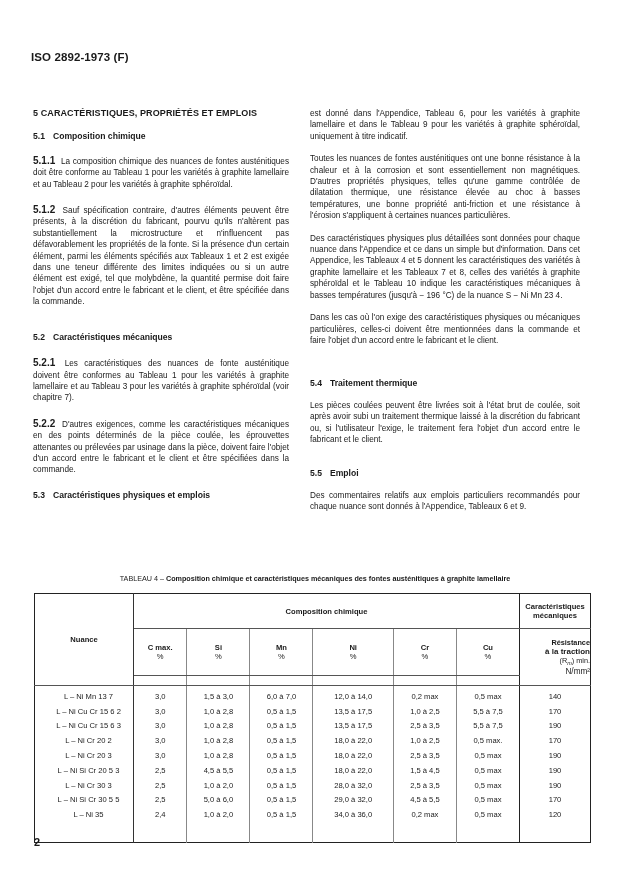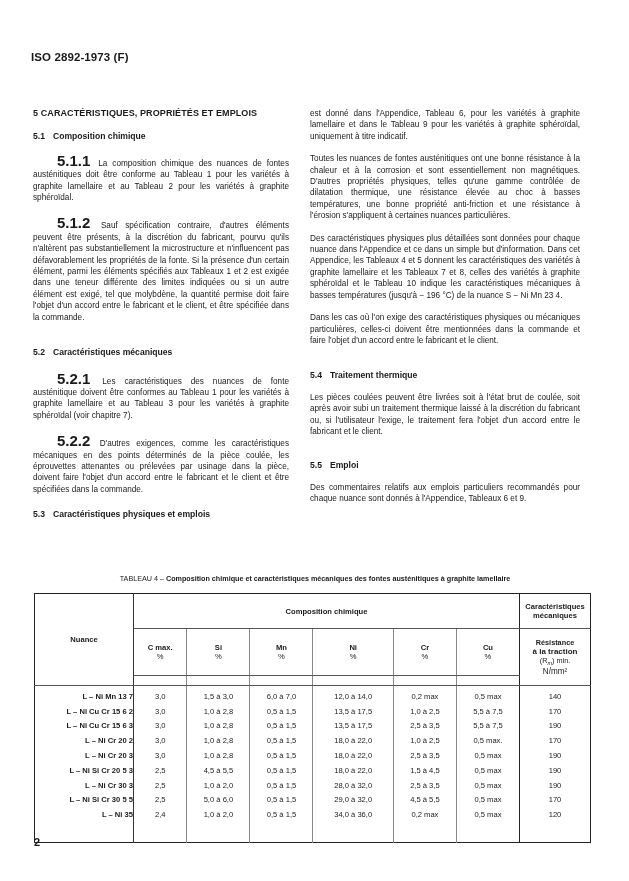--- a/index.html
+++ b/index.html
@@ -6,35 +6,35 @@
   body { width: 629px; height: 881px; position: relative; overflow: hidden; color: #1a1a1a;
          font-family: "Liberation Sans", sans-serif; }
   .doc-id { position: absolute; left: 31px; top: 51px; font-size: 11.5px; font-weight: bold; letter-spacing: 0.1px; }
   .col { position: absolute; top: 108px; width: 256px; font-size: 8.2px; line-height: 11.4px; }
   .col-left { left: 33px; }
   .col-right { left: 310px; top: 108px; width: 270px; }
   .h1 { font-weight: bold; font-size: 9px; margin: 0 0 12px 0; letter-spacing: 0.1px; }
   .h2 { font-weight: bold; font-size: 8.6px; margin: 0 0 12px 0; }
   .h2 .num { margin-right: 8px; text-align: right; }
   p { margin: 0 0 11px 0; text-align: justify; }
-  p .pnum { font-weight: bold; font-size: 15px; margin-right: 3px; margin-left: 24px; }
+  p .pnum { font-weight: bold; font-size: 10px; margin-right: 3px; }
   .table-caption { position: absolute; left: 30px; width: 570px; top: 574px; text-align: center; font-size: 7.2px; }
   .table-caption .cap-label { font-weight: normal; }
   .table-caption .cap-title { font-weight: bold; }
   table.t1 { position: absolute; left: 34px; top: 593px; width: 557px; border-collapse: collapse;
              border: 1.6px solid #222; font-size: 7.6px; }
   table.t1 th, table.t1 td { border-left: 1px solid #888; text-align: center; vertical-align: middle; padding: 0; }
   table.t1 th { font-weight: bold; }
   table.t1 thead tr.r1 th { height: 34px; border-bottom: 1px solid #555; }
   table.t1 thead tr.r2 th { height: 46px; border-bottom: 1px solid #555; }
   table.t1 thead tr.r3 td { height: 9px; border-bottom: 1px solid #555; }
   table.t1 th.nuance { width: 98px; border-left: none; border-right: 1.2px solid #333; }
   table.t1 .mech { width: 70px; border-left: 1.4px solid #222; }
   table.t1 td.mech { border-left: 1.4px solid #222; }
-  table.t1 td.nuance-cell { text-align: right; padding-left: 9px; font-weight: bold; border-left: none; border-right: 1.2px solid #333; }
+  table.t1 td.nuance-cell { text-align: center; padding-left: 9px; font-weight: normal; border-left: none; border-right: 1.2px solid #333; }
   table.t1 tbody td { height: 14.8px; }
   table.t1 tbody tr:first-child td { padding-top: 3px; }
   table.t1 tbody tr:last-child td { padding-bottom: 20px; }
   .unit { font-weight: normal; display: block; }
   .ital { font-style: italic; }
   .page-num { position: absolute; left: 34px; top: 836px; font-size: 11px; font-weight: bold; }
   .sub { font-size: 5.5px; vertical-align: sub; }
 </style>
 </head>
 <body>
@@ -75,21 +75,21 @@
   <div class="h2" style="margin-bottom:10px;">
     <span class="num">5.3</span><span>Caractéristiques physiques et emplois</span>
   </div>
 
 </div>
 
 <div class="col col-right">
   <p>est donné dans l'Appendice, Tableau 6, pour les variétés à graphite lamellaire et dans le Tableau 9 pour les variétés à graphite sphéroïdal, uniquement à titre indicatif.</p>
   <p>Toutes les nuances de fontes austénitiques ont une bonne résistance à la chaleur et à la corrosion et sont essentiellement non magnétiques. D'autres propriétés physiques, telles qu'une gamme contrôlée de dilatation thermique, une résistance élevée au choc à basses températures, une bonne propriété anti-friction et une résistance à l'érosion s'appliquent à certaines nuances particulières.</p>
   <p>Des caractéristiques physiques plus détaillées sont données pour chaque nuance dans l'Appendice et ce dans un simple but d'information. Dans cet Appendice, les Tableaux 4 et 5 donnent les caractéristiques des variétés à graphite lamellaire et les Tableaux 7 et 8, celles des variétés à graphite sphéroïdal et le Tableau 10 indique les caractéristiques mécaniques à basses températures (jusqu'à − 196 °C) de la nuance S − Ni Mn 23 4.</p>
-  <p style="margin-bottom:24px;">Dans les cas où l'on exige des caractéristiques physiques ou mécaniques particulières, celles-ci doivent être mentionnées dans la commande et faire l'objet d'un accord entre le fabricant et le client.</p>
+  <p style="margin-bottom:32px;">Dans les cas où l'on exige des caractéristiques physiques ou mécaniques particulières, celles-ci doivent être mentionnées dans la commande et faire l'objet d'un accord entre le fabricant et le client.</p>
 
   <div class="h2" style="margin-bottom:10px;">
     <span class="num">5.4</span><span>Traitement thermique</span>
   </div>
   <p style="margin-bottom:23px;">Les pièces coulées peuvent être livrées soit à l'état brut de coulée, soit après avoir subi un traitement thermique laissé à la discrétion du fabricant ou, si l'utilisateur l'exige, le traitement fera l'objet d'un accord entre le fabricant et le client.</p>
 
   <div class="h2" style="margin-bottom:10px;">
     <span class="num">5.5</span><span>Emploi</span>
   </div>
   <p>Des commentaires relatifs aux emplois particuliers recommandés pour chaque nuance sont donnés à l'Appendice, Tableaux 6 et 9.</p>
@@ -109,21 +109,21 @@
         <span class="unit" style="font-weight:bold">mécaniques</span>
       </th>
     </tr>
     <tr class="r2">
       <th><span>C max.</span><span class="unit">%</span></th>
       <th><span>Si</span><span class="unit">%</span></th>
       <th><span>Mn</span><span class="unit">%</span></th>
       <th><span>Ni</span><span class="unit">%</span></th>
       <th><span>Cr</span><span class="unit">%</span></th>
       <th><span>Cu</span><span class="unit">%</span></th>
-      <th class="mech" rowspan="2" style="font-size:7.3px;">
+      <th class="mech" rowspan="2" style="font-size:7.3px;text-align:right;">
         <span class="unit" style="font-weight:bold">Résistance</span>
         <span class="unit" style="font-weight:bold;font-size:8px">à la traction</span>
         <span class="unit"><span>(R</span><span class="sub ital">m</span><span>) min.</span></span>
         <span class="unit" style="font-size:8.2px">N/mm²</span>
       </th>
     </tr>
     <tr class="r3">
       <td></td>
       <td></td>
       <td></td>

